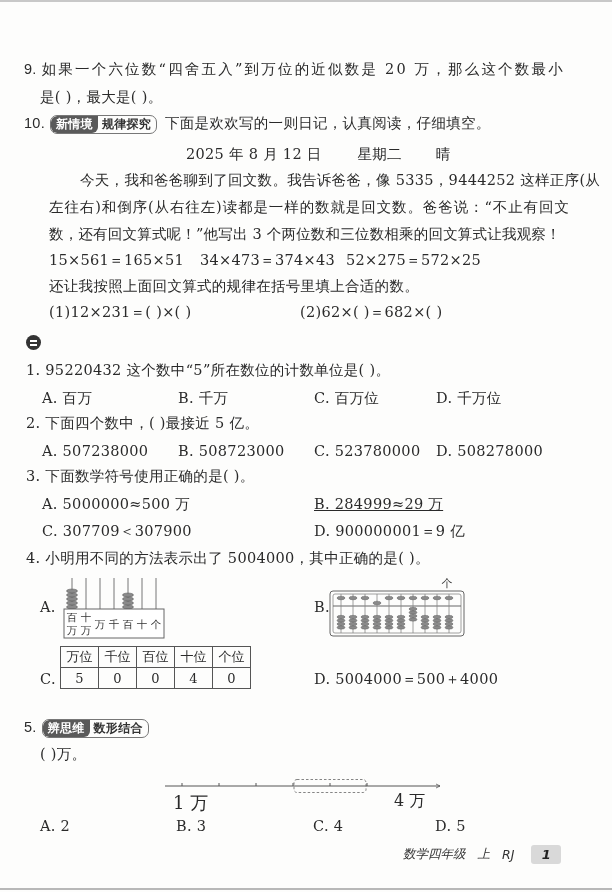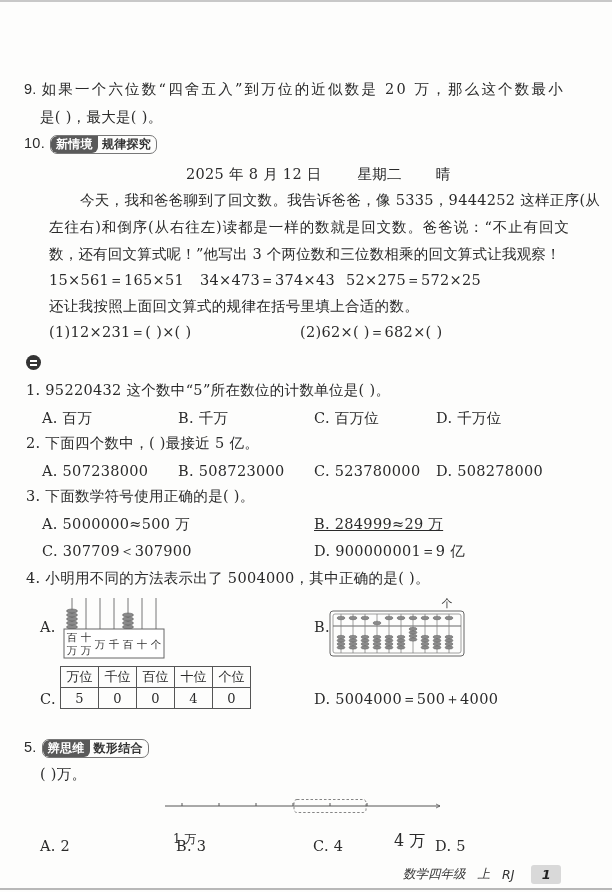--- a/index.html
+++ b/index.html
@@ -3,21 +3,21 @@
 <meta charset="utf-8">
 <style>
   html, body { margin:0; padding:0; }
   body {
     width:612px; height:892px; position:relative; overflow:hidden;
     background:#fdfdfc; color:#2a2a2a;
     font-family:"DejaVu Serif","Liberation Serif",serif;
   }
   .topline { position:absolute; left:0; top:0; width:612px; height:2px; background:#c8c8c8; }
   .bottomline { position:absolute; left:0; top:888px; width:612px; height:2px; background:#b8b8b8; }
-  .abs { position:absolute; white-space:nowrap;margin-top:20px; }
+  .abs { position:absolute; white-space:nowrap; }
   .t { font-size:14.5px; line-height:18px; letter-spacing:0.3px; }
   .t-wide { letter-spacing:2.2px; }
   .qnum { font-family:"Liberation Sans","DejaVu Sans",sans-serif; font-size:14.5px; }
   .badge-wrap { display:inline-flex; align-items:center; border:1px solid #777; border-radius:7px; height:17px; vertical-align:middle; overflow:hidden; margin-right:3px; }
   .badge-dark { background:#5a5a5a; color:#fff; font-family:"DejaVu Sans",sans-serif; font-size:12px; font-weight:bold; padding:0 5px; height:17px; line-height:17px; border-radius:6px 0 6px 6px; }
   .badge-light { color:#333; font-family:"DejaVu Sans",sans-serif; font-size:12px; font-weight:bold; padding:0 5px 0 4px; line-height:17px; }
   .sec-icon { display:inline-block; width:15px; height:15px; border-radius:50%; background:#333; position:relative; vertical-align:-2px; margin-right:4px; }
   .sec-icon::before, .sec-icon::after { content:""; position:absolute; left:4px; width:7px; height:1.6px; background:#fff; }
   .sec-icon::before { top:5px; } .sec-icon::after { top:9px; }
   .sec-title { font-family:"DejaVu Sans",sans-serif; font-weight:bold; font-size:14px; color:#222; }
@@ -36,20 +36,21 @@
   <span class="t-wide">如果一个六位数“四舍五入”到万位的近似数是 20 万，那么这个数最小</span>
 </div>
 <div class="abs t" style="left:40px; top:88px;">是(        )，最大是(        )。</div>
 
 <div class="abs t" style="left:24px; top:114px;">
   <span class="qnum">10.</span>
   <span class="badge-wrap">
     <span class="badge-dark">新情境</span>
     <span class="badge-light">规律探究</span>
   </span>
+  <span>下面是欢欢写的一则日记，认真阅读，仔细填空。</span>
 </div>
 
 <div class="abs t" style="left:186px; top:145px;">
   <span>2025 年 8 月 12 日</span>
   <span style="display:inline-block; width:26px;"></span>
   <span>星期二</span>
   <span style="display:inline-block; width:24px;"></span>
   <span>晴</span>
 </div>
 
@@ -221,21 +222,21 @@
     <g stroke="#555" stroke-width="1">
       <line x1="17" y1="4" x2="17" y2="7"></line>
       <line x1="54" y1="4" x2="54" y2="7"></line>
       <line x1="91" y1="4" x2="91" y2="7"></line>
       <line x1="128" y1="4" x2="128" y2="7"></line>
       <line x1="165" y1="4" x2="165" y2="7"></line>
       <line x1="202" y1="4" x2="202" y2="7"></line>
     </g>
     <rect x="129" y="0.5" width="72" height="13" rx="3" fill="none" stroke="#666" stroke-width="0.8" stroke-dasharray="2.5,2"></rect>
   </svg>
-  <span class="abs" style="left:8px; top:12px; font-size:12px;">1 万</span>
+  <span class="abs" style="left:8px; top:12px; font-size:18px;">1 万</span>
   <span class="abs" style="left:229px; top:12px; font-size:16px;">4 万</span>
 </div>
 
 <div class="abs t" style="left:40px; top:817px;">A. 2</div>
 <div class="abs t" style="left:176px; top:817px;">B. 3</div>
 <div class="abs t" style="left:313px; top:817px;">C. 4</div>
 <div class="abs t" style="left:435px; top:817px;">D. 5</div>
 
 <div class="abs" style="left:403px; top:845px; display:flex; align-items:center;">
   <span class="footer-text">数学四年级</span>

